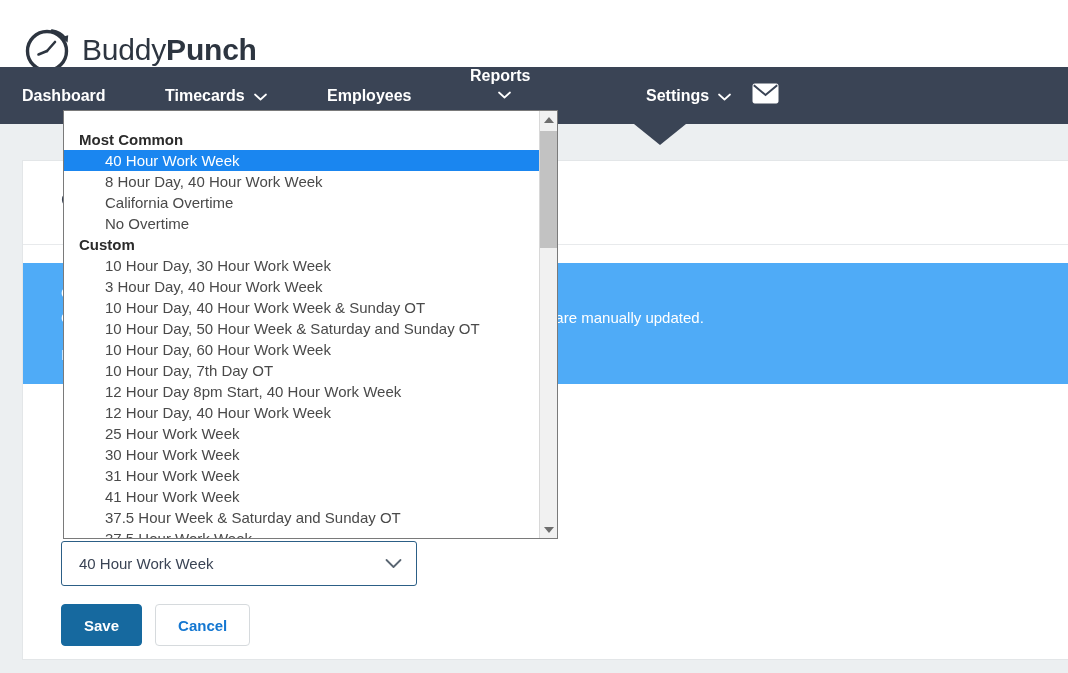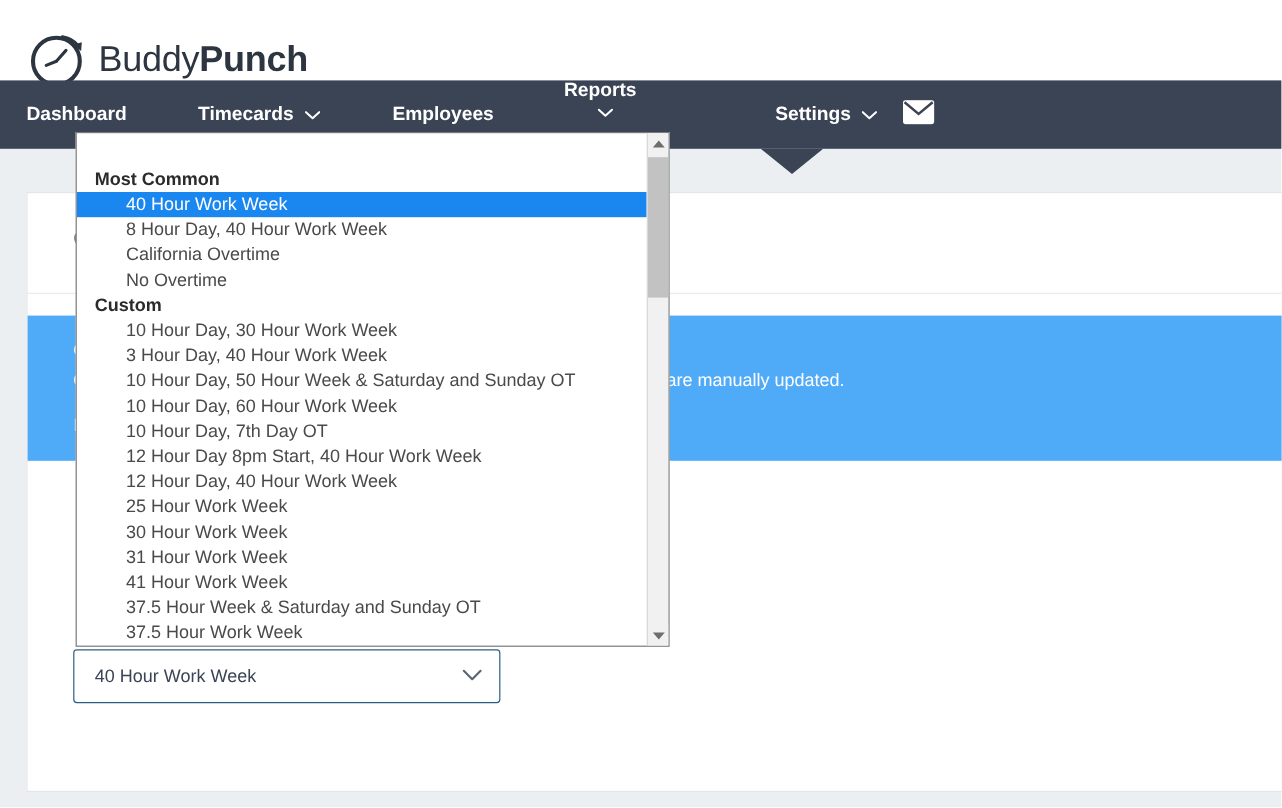--- a/index.html
+++ b/index.html
@@ -185,23 +185,22 @@
     height: 429px;
     background: #ffffff;
     border: 1px solid #7a7a7a;
     box-sizing: border-box;
     z-index: 30;
     display: flex;
     overflow: hidden;
   }
   #dropdown-list {
     flex: 1 1 auto;
-    padding-top: 8px;
+    padding-top: 18px;
     overflow: hidden;
-    margin-top: 20px;
   }
   .opt-group-label {
     font-size: 15px;
     font-weight: 700;
     color: #2b2b2b;
     padding: 1px 0 1px 15px;
     height: 19px;
     line-height: 19px;
     white-space: nowrap;
   }
@@ -340,35 +339,40 @@
     <div id="ot-select">
       <span>40 Hour Work Week</span>
       <span>
         <svg width="17" height="11" viewBox="0 0 17 11">
             <path d="M1.5 2 L8.5 9 L15.5 2" fill="none" stroke="#5a6672" stroke-width="1.8" stroke-linecap="round" stroke-linejoin="round"></path>
           </svg>
       </span>
     </div>
   </div>
 
+  <div id="button-row">
+    <div class="btn btn-primary">Save</div>
+    <div class="btn btn-secondary">Cancel</div>
+  </div>
 
 </div>
 
 <div id="dropdown">
   <div id="dropdown-list">
 
     <div class="opt-group-label">Most Common</div>
     <div class="opt selected">40 Hour Work Week</div>
     <div class="opt">8 Hour Day, 40 Hour Work Week</div>
     <div class="opt">California Overtime</div>
     <div class="opt">No Overtime</div>
 
     <div class="opt-group-label">Custom</div>
     <div class="opt">10 Hour Day, 30 Hour Work Week</div>
     <div class="opt">3 Hour Day, 40 Hour Work Week</div>
+    <div class="opt">10 Hour Day, 40 Hour Work Week &amp; Sunday OT</div>
     <div class="opt">10 Hour Day, 50 Hour Week &amp; Saturday and Sunday OT</div>
     <div class="opt">10 Hour Day, 60 Hour Work Week</div>
     <div class="opt">10 Hour Day, 7th Day OT</div>
     <div class="opt">12 Hour Day 8pm Start, 40 Hour Work Week</div>
     <div class="opt">12 Hour Day, 40 Hour Work Week</div>
     <div class="opt">25 Hour Work Week</div>
     <div class="opt">30 Hour Work Week</div>
     <div class="opt">31 Hour Work Week</div>
     <div class="opt">41 Hour Work Week</div>
     <div class="opt">37.5 Hour Week &amp; Saturday and Sunday OT</div>

